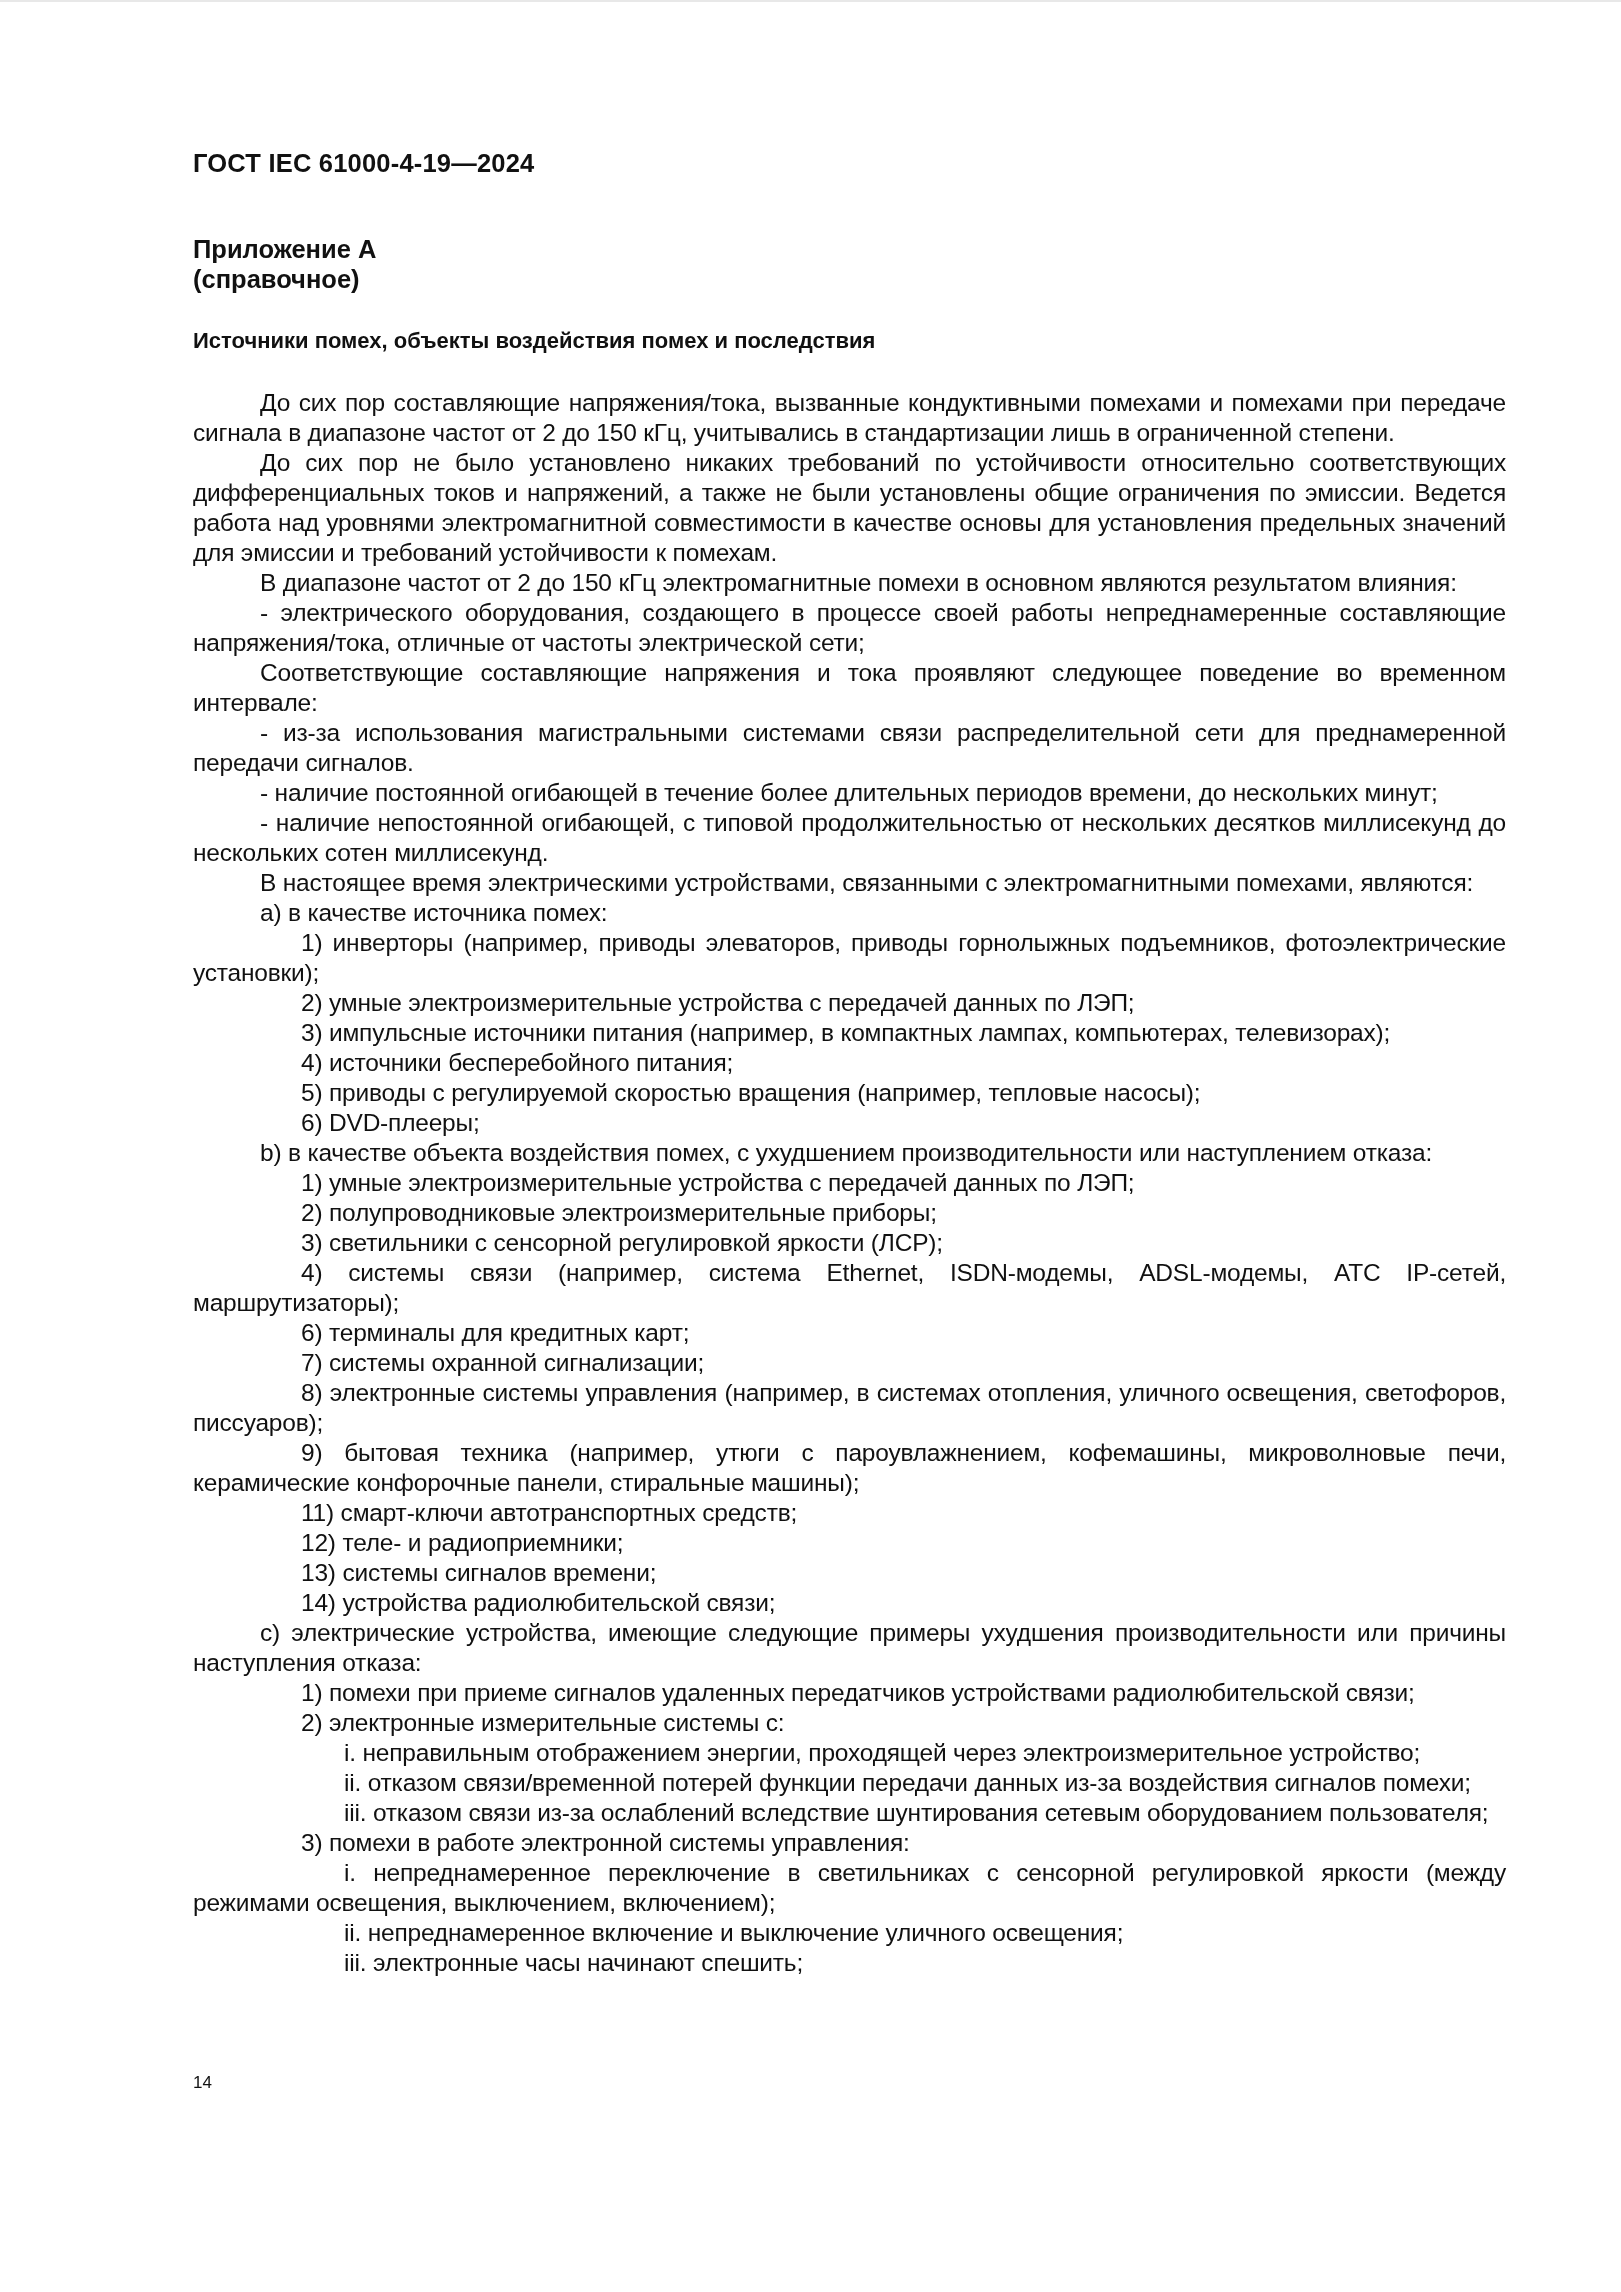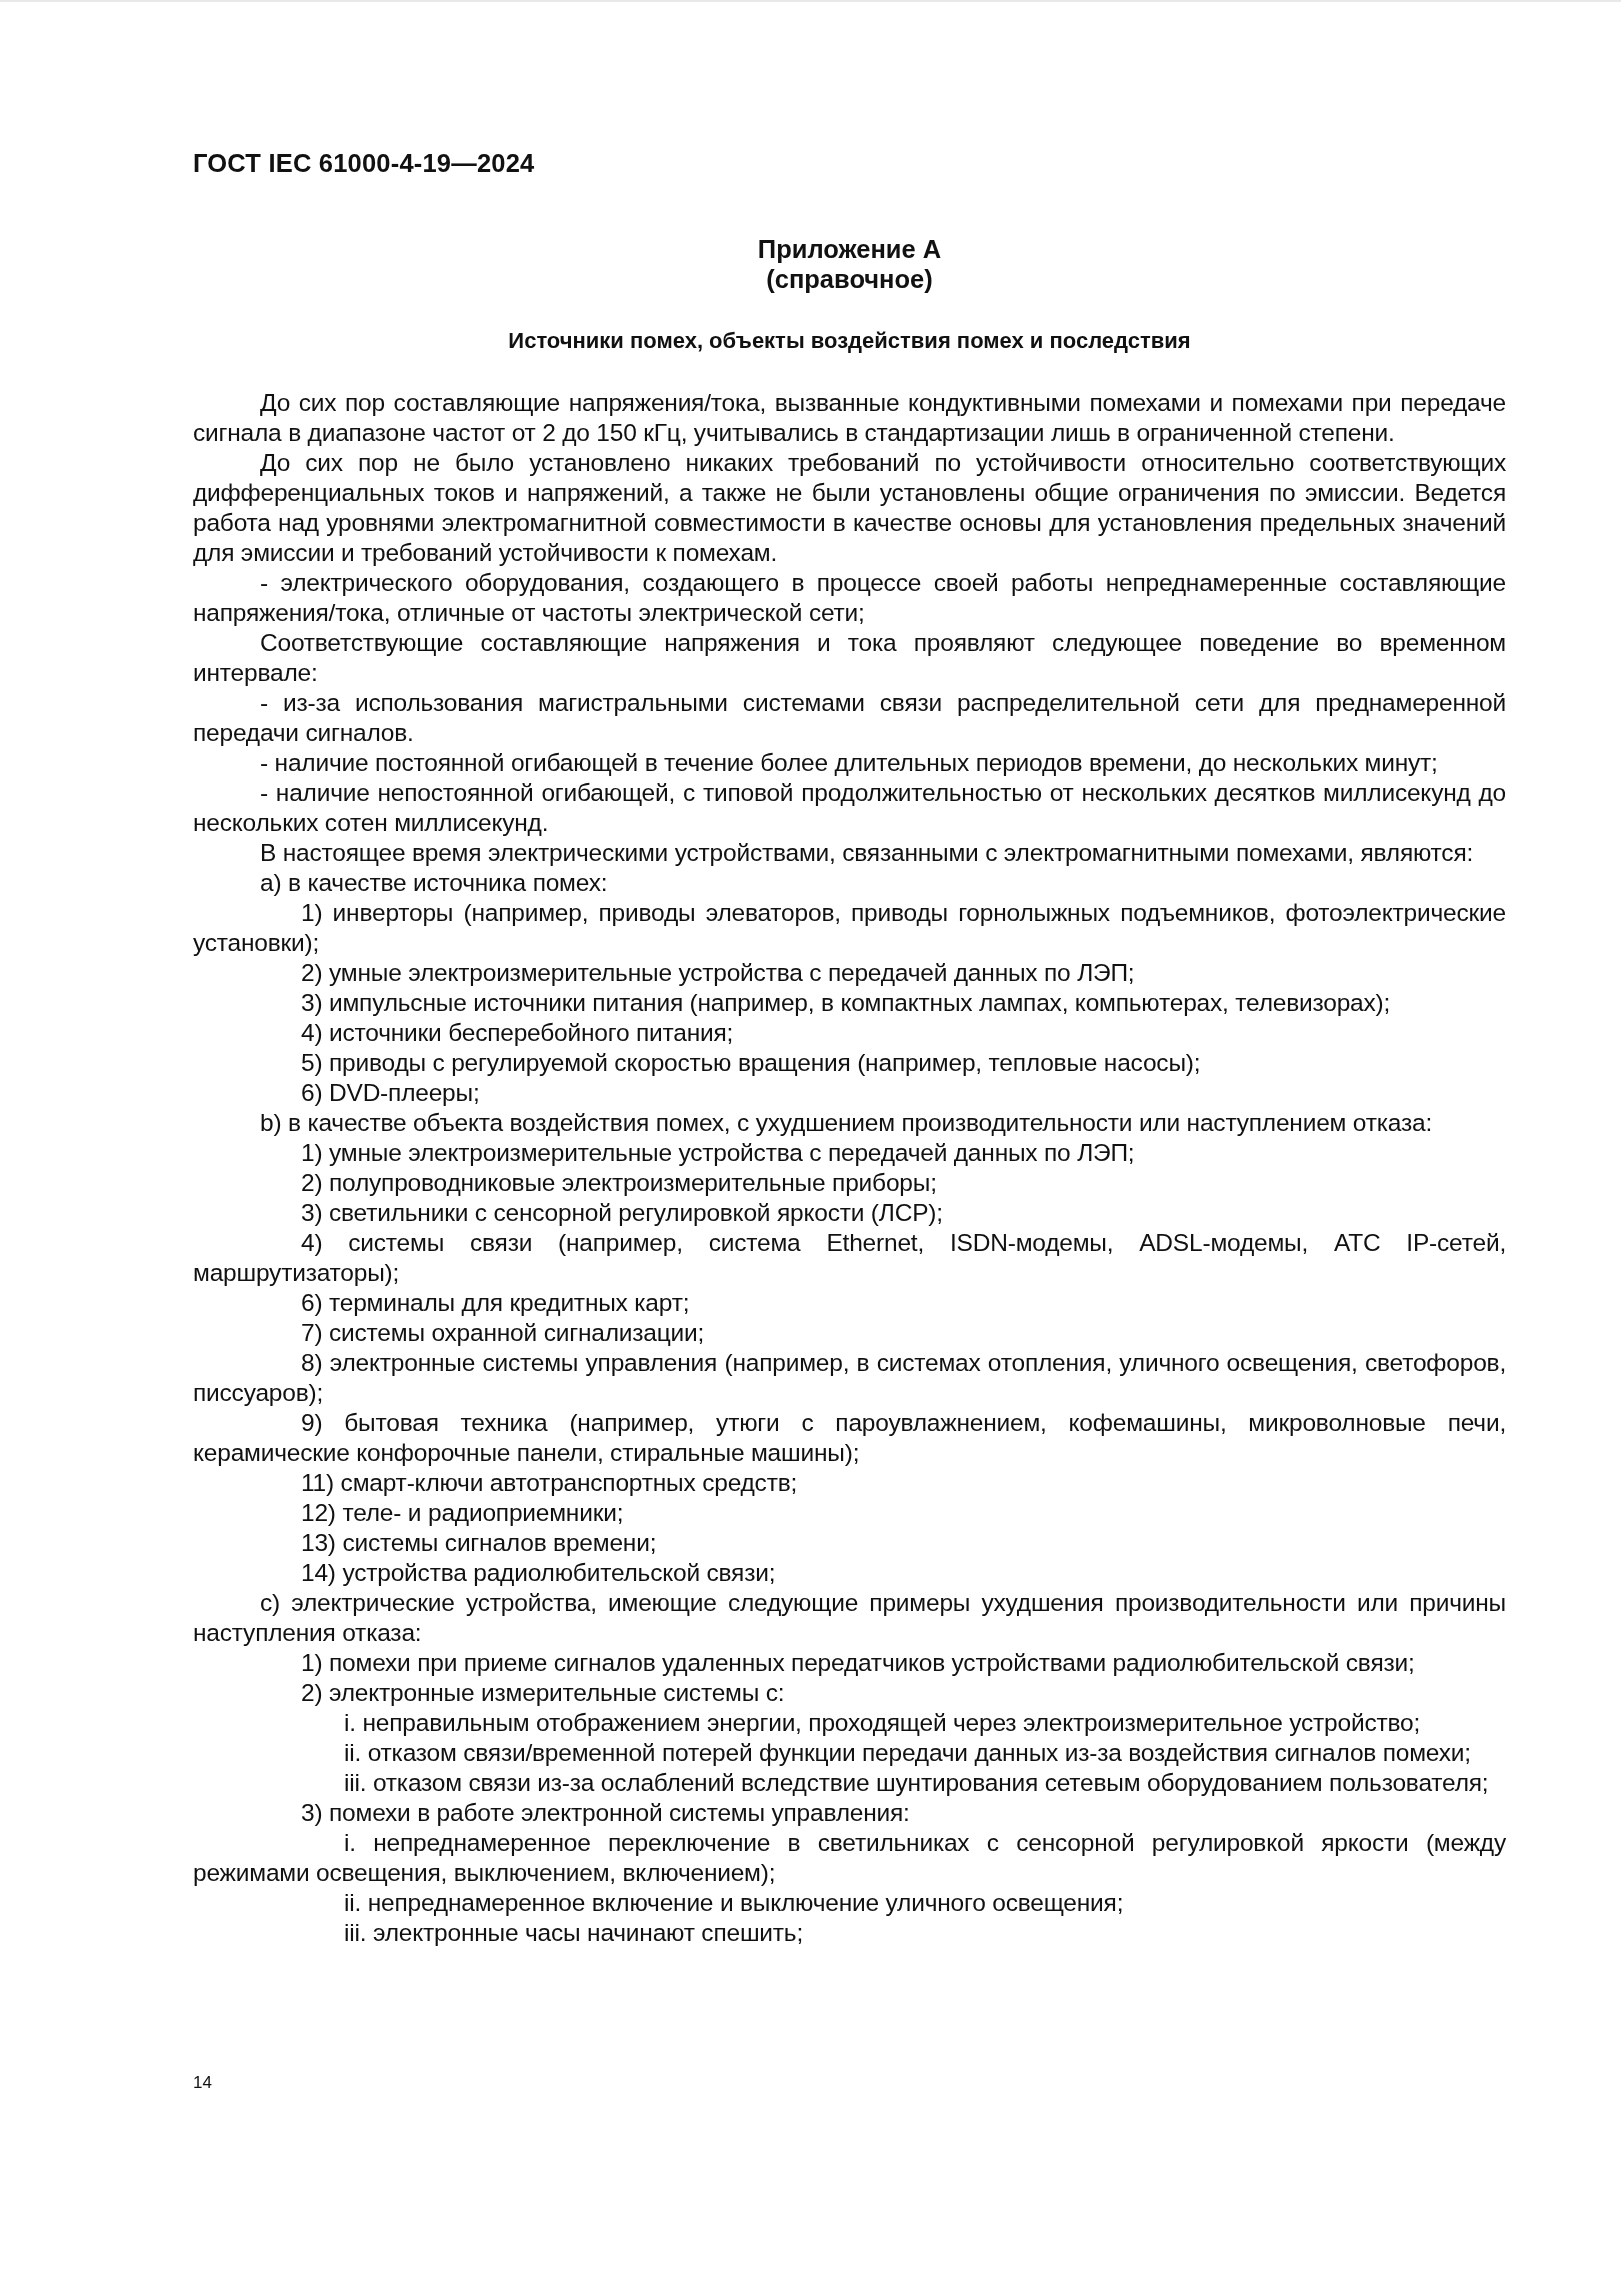--- a/index.html
+++ b/index.html
@@ -21,21 +21,21 @@
     margin: 147px 118px 0 193px;
     font-size: 25.5px;
     line-height: 29px;
     font-weight: bold;
     letter-spacing: 0.2px;
   }
   .column {
     margin-left: 193px;
     width: 1313px;
   }
-  .center { text-align: center; }
+  .center { }
   .bold { font-weight: bold; }
   .appendix-label {
     margin-top: 56px;
     font-size: 25.5px;
     line-height: 30px;
   }
   .appendix-note {
     font-size: 25.5px;
     line-height: 30px;
   }
@@ -71,20 +71,21 @@
   <div class="doc-header">ГОСТ IEC 61000-4-19—2024</div>
 
   <div class="column">
     <div class="appendix-label bold center">Приложение А</div>
     <div class="appendix-note bold center">(справочное)</div>
     <div class="doc-title bold center">Источники помех, объекты воздействия помех и последствия</div>
 
     <div class="body-text" id="body-text">
         <div class="block p">До сих пор составляющие напряжения/тока, вызванные кондуктивными помехами и помехами при передаче сигнала в диапазоне частот от 2 до 150 кГц, учитывались в стандартизации лишь в ограниченной степени.</div>
         <div class="block p">До сих пор не было установлено никаких требований по устойчивости относительно соответствующих дифференциальных токов и напряжений, а также не были установлены общие ограничения по эмиссии. Ведется работа над уровнями электромагнитной совместимости в качестве основы для установления предельных значений для эмиссии и требований устойчивости к помехам.</div>
+        <div class="block p">В диапазоне частот от 2 до 150 кГц электромагнитные помехи в основном являются результатом влияния:</div>
         <div class="block d">- электрического оборудования, создающего в процессе своей работы непреднамеренные составляющие напряжения/тока, отличные от частоты электрической сети;</div>
         <div class="block p">Соответствующие составляющие напряжения и тока проявляют следующее поведение во временном интервале:</div>
         <div class="block d">- из-за использования магистральными системами связи распределительной сети для преднамеренной передачи сигналов.</div>
         <div class="block d">- наличие постоянной огибающей в течение более длительных периодов времени, до нескольких минут;</div>
         <div class="block d">- наличие непостоянной огибающей, с типовой продолжительностью от нескольких десятков миллисекунд до нескольких сотен миллисекунд.</div>
         <div class="block p">В настоящее время электрическими устройствами, связанными с электромагнитными помехами, являются:</div>
         <div class="block a">a) в качестве источника помех:</div>
         <div class="block n">1) инверторы (например, приводы элеваторов, приводы горнолыжных подъемников, фотоэлектрические установки);</div>
         <div class="block n">2) умные электроизмерительные устройства с передачей данных по ЛЭП;</div>
         <div class="block n">3) импульсные источники питания (например, в компактных лампах, компьютерах, телевизорах);</div>

